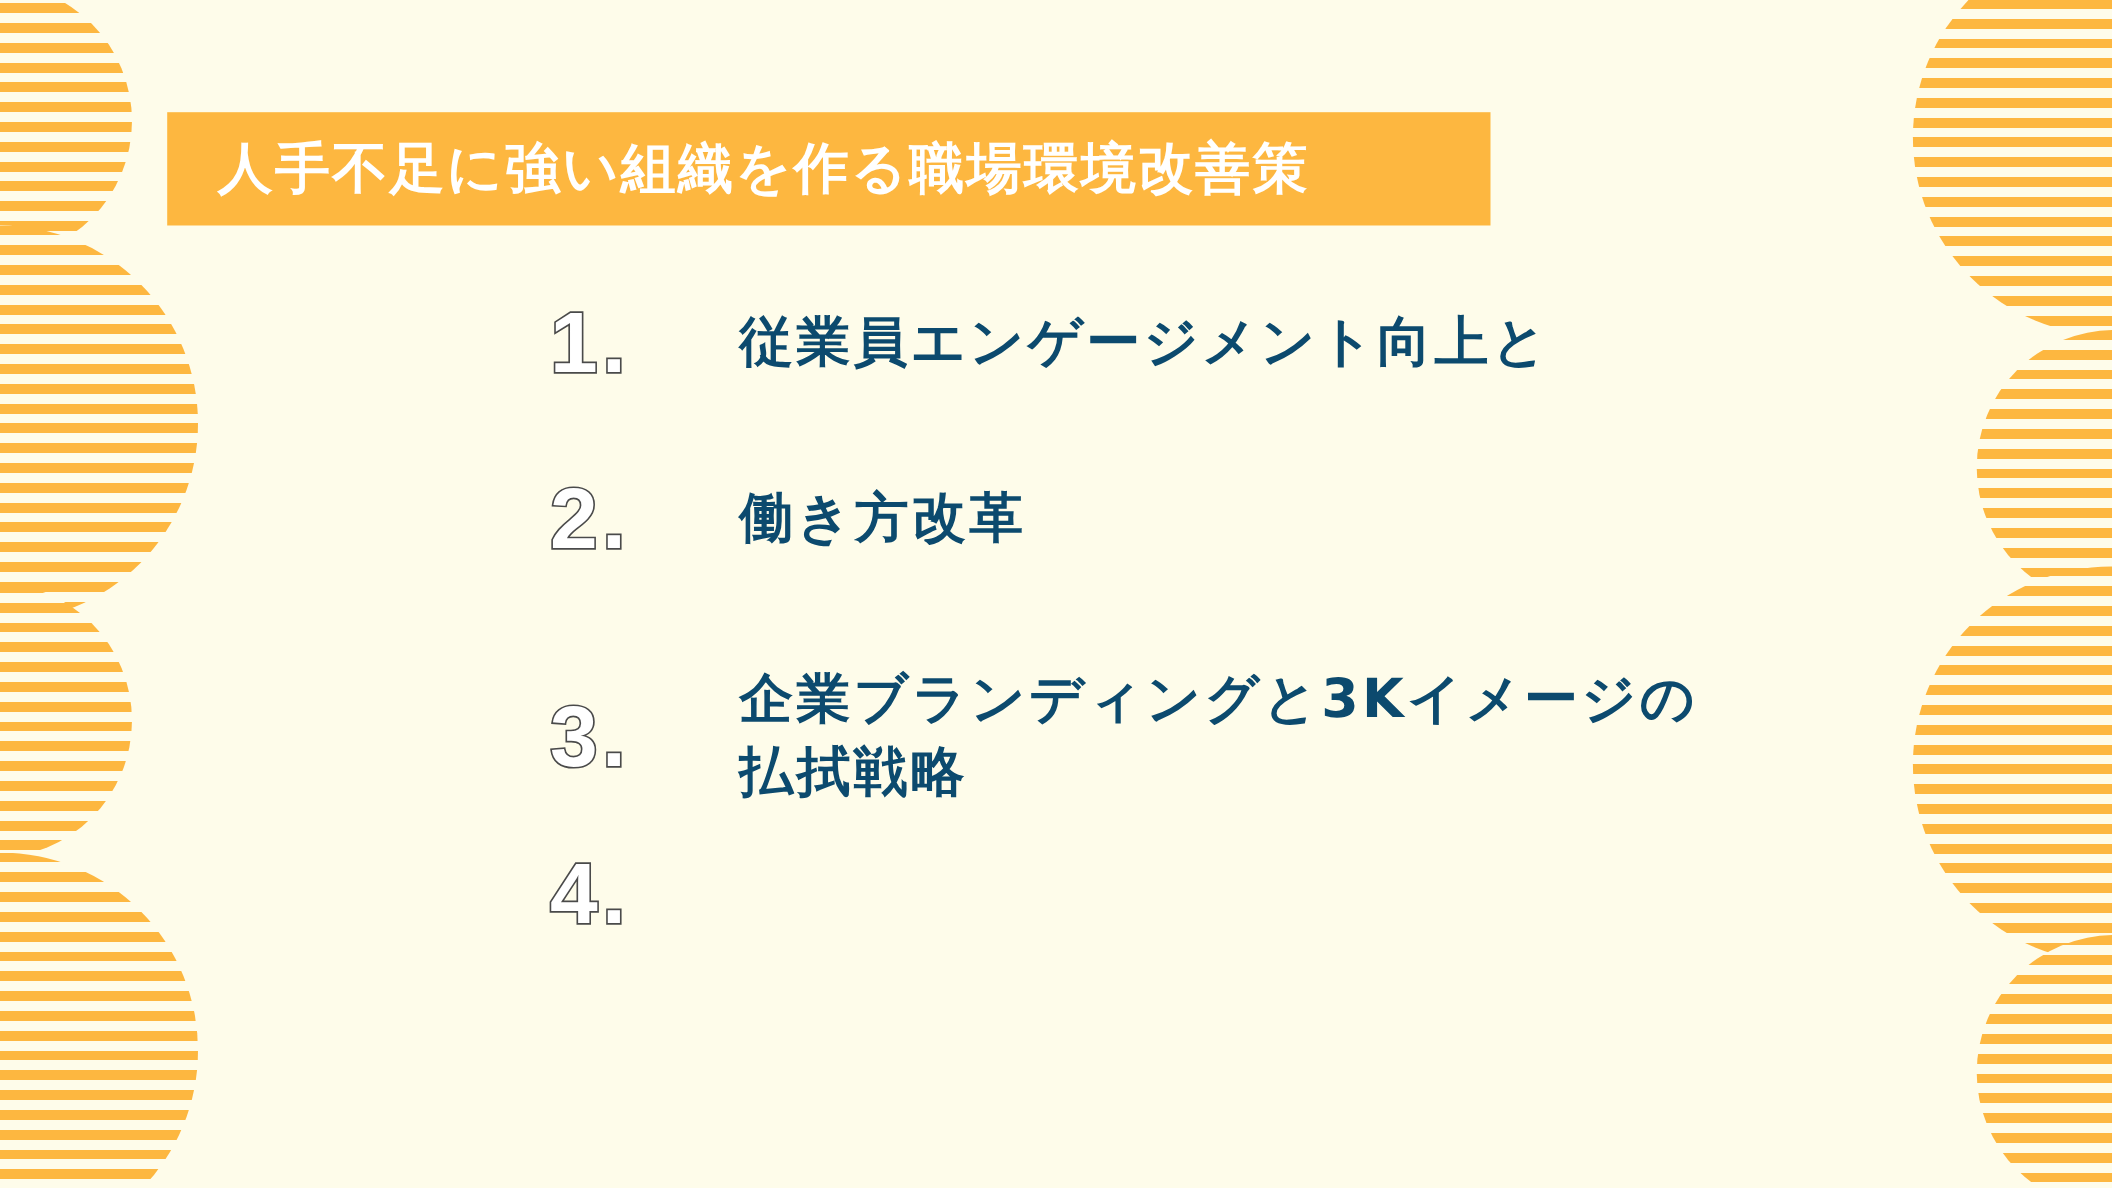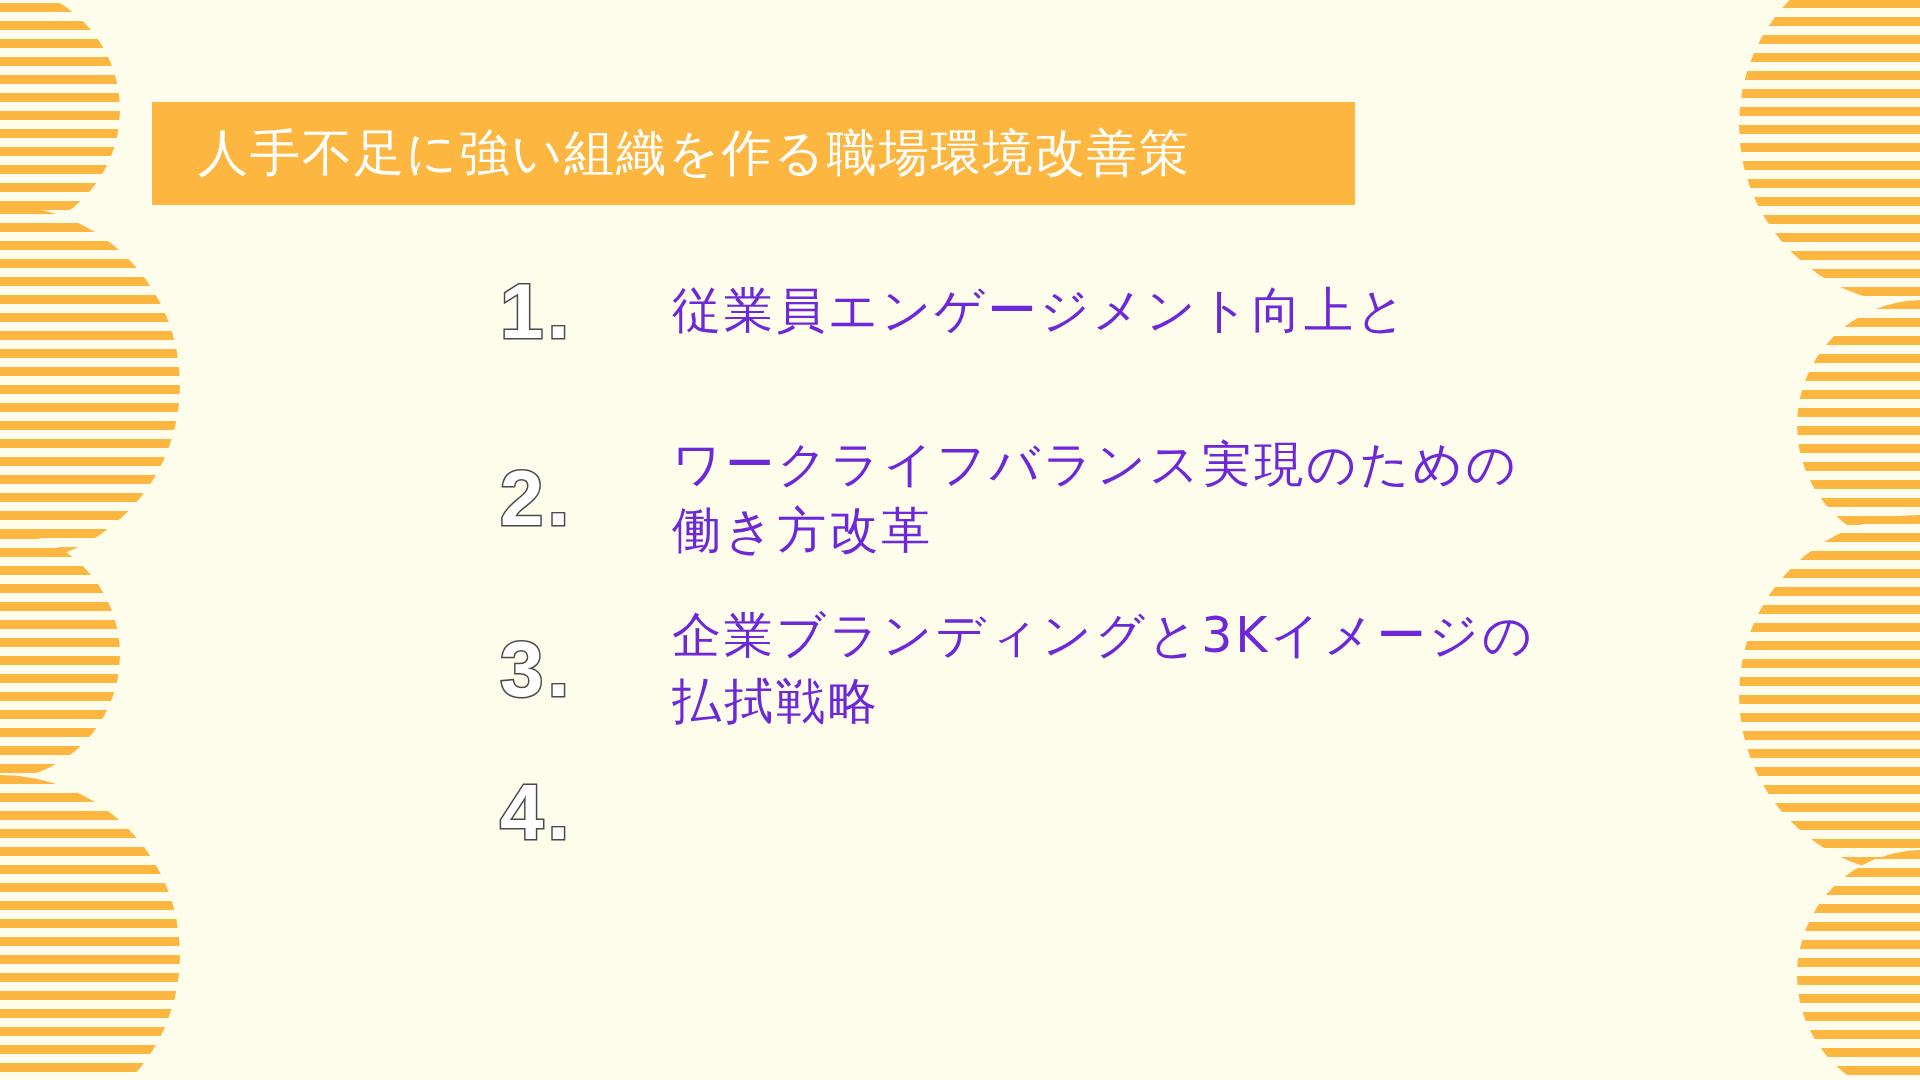--- a/index.html
+++ b/index.html
@@ -22,21 +22,21 @@
       position: absolute;
       left: 152px; top: 102px;
       width: 1203px; height: 103px;
       background: #FDB740;
       display: flex; align-items: center;
       box-sizing: border-box;
       padding-left: 46px;
     }
     .title-text {
       color: #FFFFFF;
-      font-weight: normal;
+      font-weight: bold;
       font-size: 50px;
       letter-spacing: 2px;
       white-space: nowrap;
     }
     .item {
       position: absolute;
       left: 500px;
       display: flex; align-items: center;
     }
     .item-num {
@@ -44,22 +44,22 @@
       font-family: "Liberation Sans", sans-serif;
       font-weight: bold;
       font-size: 78px;
       color: #FFFFFF;
       -webkit-text-stroke: 3px #4A4A4A;
       paint-order: stroke fill;
       letter-spacing: 4px;
       line-height: 1;
     }
     .item-text {
-      color: #6d28d9;
-      font-weight: normal;
+      color: #0c4a6e;
+      font-weight: bold;
       font-size: 49px;
       line-height: 66px;
       letter-spacing: 3px;
     }
   </style>
 </head>
 <body>
 
 <div class="deco-circle" style="left:-130px; top:-15px; width:250px; height:250px;"></div>
 <div class="deco-circle" style="left:-180px; top:205px; width:360px; height:360px;"></div>
@@ -78,21 +78,20 @@
 <div class="item" style="top:272px;">
   <div class="item-num">1.</div>
   <div class="item-text">
     <div>従業員エンゲージメント向上と</div>
   </div>
 </div>
 
 <div class="item" style="top:432px;">
   <div class="item-num">2.</div>
   <div class="item-text">
-    <div>ワークライフバランス実現のための</div>
     <div>働き方改革</div>
   </div>
 </div>
 
 <div class="item" style="top:603px;">
   <div class="item-num">3.</div>
   <div class="item-text">
     <div>企業ブランディングと3Kイメージの</div>
     <div>払拭戦略</div>
   </div>

